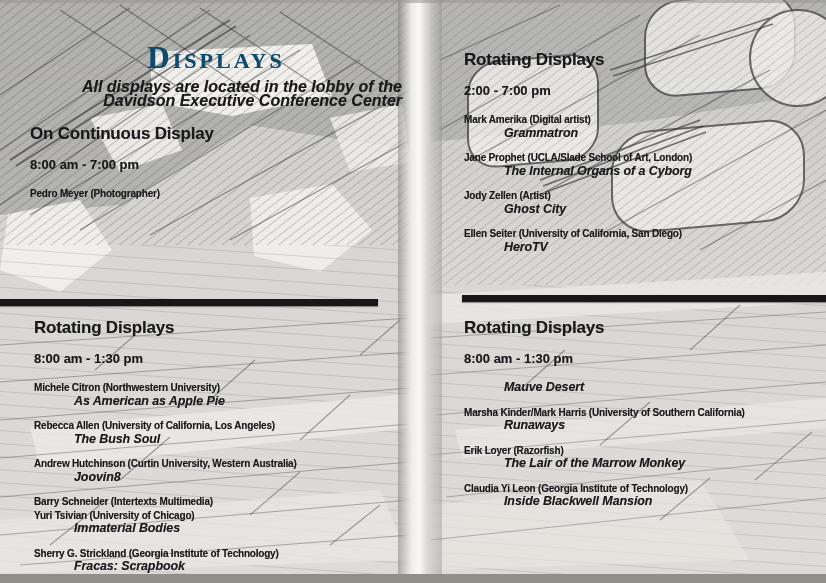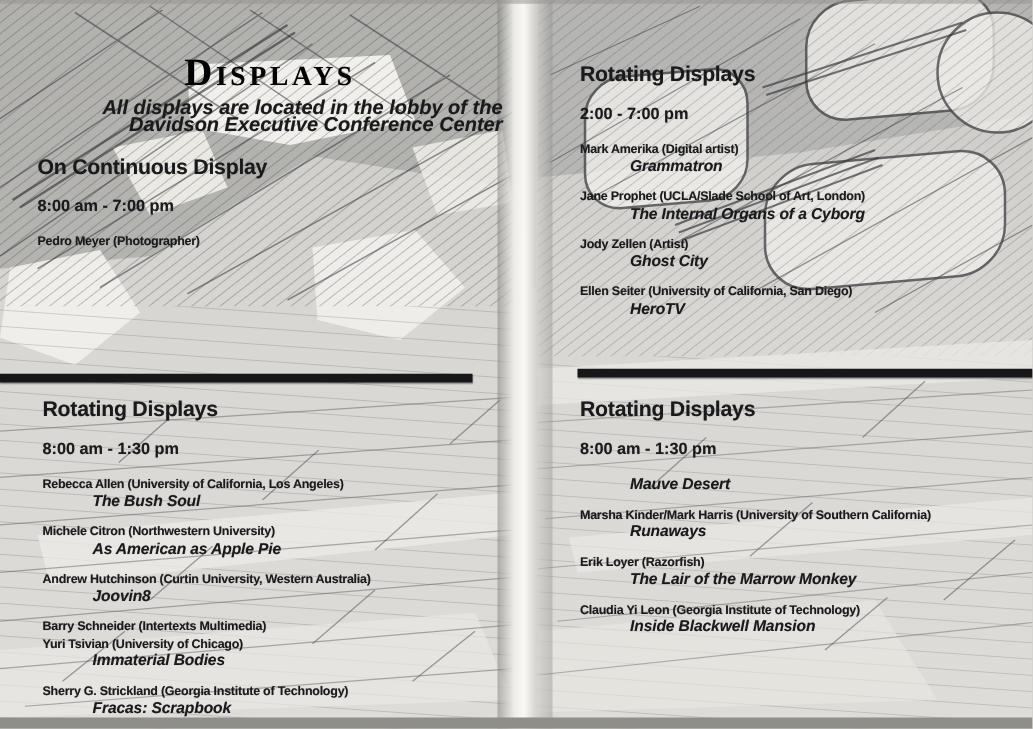--- a/index.html
+++ b/index.html
@@ -6,21 +6,21 @@
   body{
     width:826px;height:583px;position:relative;overflow:hidden;
     background:#d3d2ce;
     font-family:"Liberation Sans",sans-serif;
   }
   svg.bg{position:absolute;left:0;top:0;width:826px;height:583px;}
   .col{position:absolute;color:#1a1a1c;text-shadow:0 0 .6px rgba(40,40,44,.45);}
   .title{
     font-family:"Liberation Serif",serif;font-variant:small-caps;
     font-weight:bold;font-size:31px;letter-spacing:3px;text-align:center;
-    margin:0 0 4px 0;color:#000000;
+    margin:0 0 4px 0;color:#0c4a6e;
   }
   .subtitle{font-size:16px;font-weight:bold;font-style:italic;text-align:right;line-height:14px;margin:0 0 16px 0;}
   .sec-heading{font-size:17px;font-weight:bold;margin:0 0 13px 0;letter-spacing:-.2px;}
   .sec-time{font-size:13px;font-weight:bold;margin:0 0 15px 0;}
   .entry{margin:0 0 11px 0;}
   .name{font-size:10px;font-weight:bold;line-height:13.5px;letter-spacing:-.2px;white-space:nowrap;}
   .work{font-size:12.5px;font-weight:bold;font-style:italic;line-height:13.5px;margin-left:40px;letter-spacing:-.1px;white-space:nowrap;}
   .bar{position:absolute;background:#17171a;box-shadow:0 1px 1px rgba(0,0,0,.35);}
   .bar-left{left:0;top:299px;width:378px;height:7px;}
   .bar-right{left:462px;top:295px;width:364px;height:7px;}
@@ -168,26 +168,26 @@
     </div>
 </div>
 
 <div class="bar bar-left"></div>
 
 <div class="col" style="left:34px;top:318px;width:380px;">
   <div id="section-left-bottom">
       <div class="sec-heading">Rotating Displays</div>
       <div class="sec-time">8:00 am - 1:30 pm</div>
       <div class="entry">
+        <div class="name">Michele Citron (Northwestern University)</div>
+        <div class="work">As American as Apple Pie</div>
+      </div>
+      <div class="entry">
         <div class="name">Rebecca Allen (University of California, Los Angeles)</div>
         <div class="work">The Bush Soul</div>
-      </div>
-      <div class="entry">
-        <div class="name">Michele Citron (Northwestern University)</div>
-        <div class="work">As American as Apple Pie</div>
       </div>
       <div class="entry">
         <div class="name">Andrew Hutchinson (Curtin University, Western Australia)</div>
         <div class="work">Joovin8</div>
       </div>
       <div class="entry">
         <div class="name">Barry Schneider (Intertexts Multimedia)</div>
         <div class="name">Yuri Tsivian (University of Chicago)</div>
         <div class="work">Immaterial Bodies</div>
       </div>

